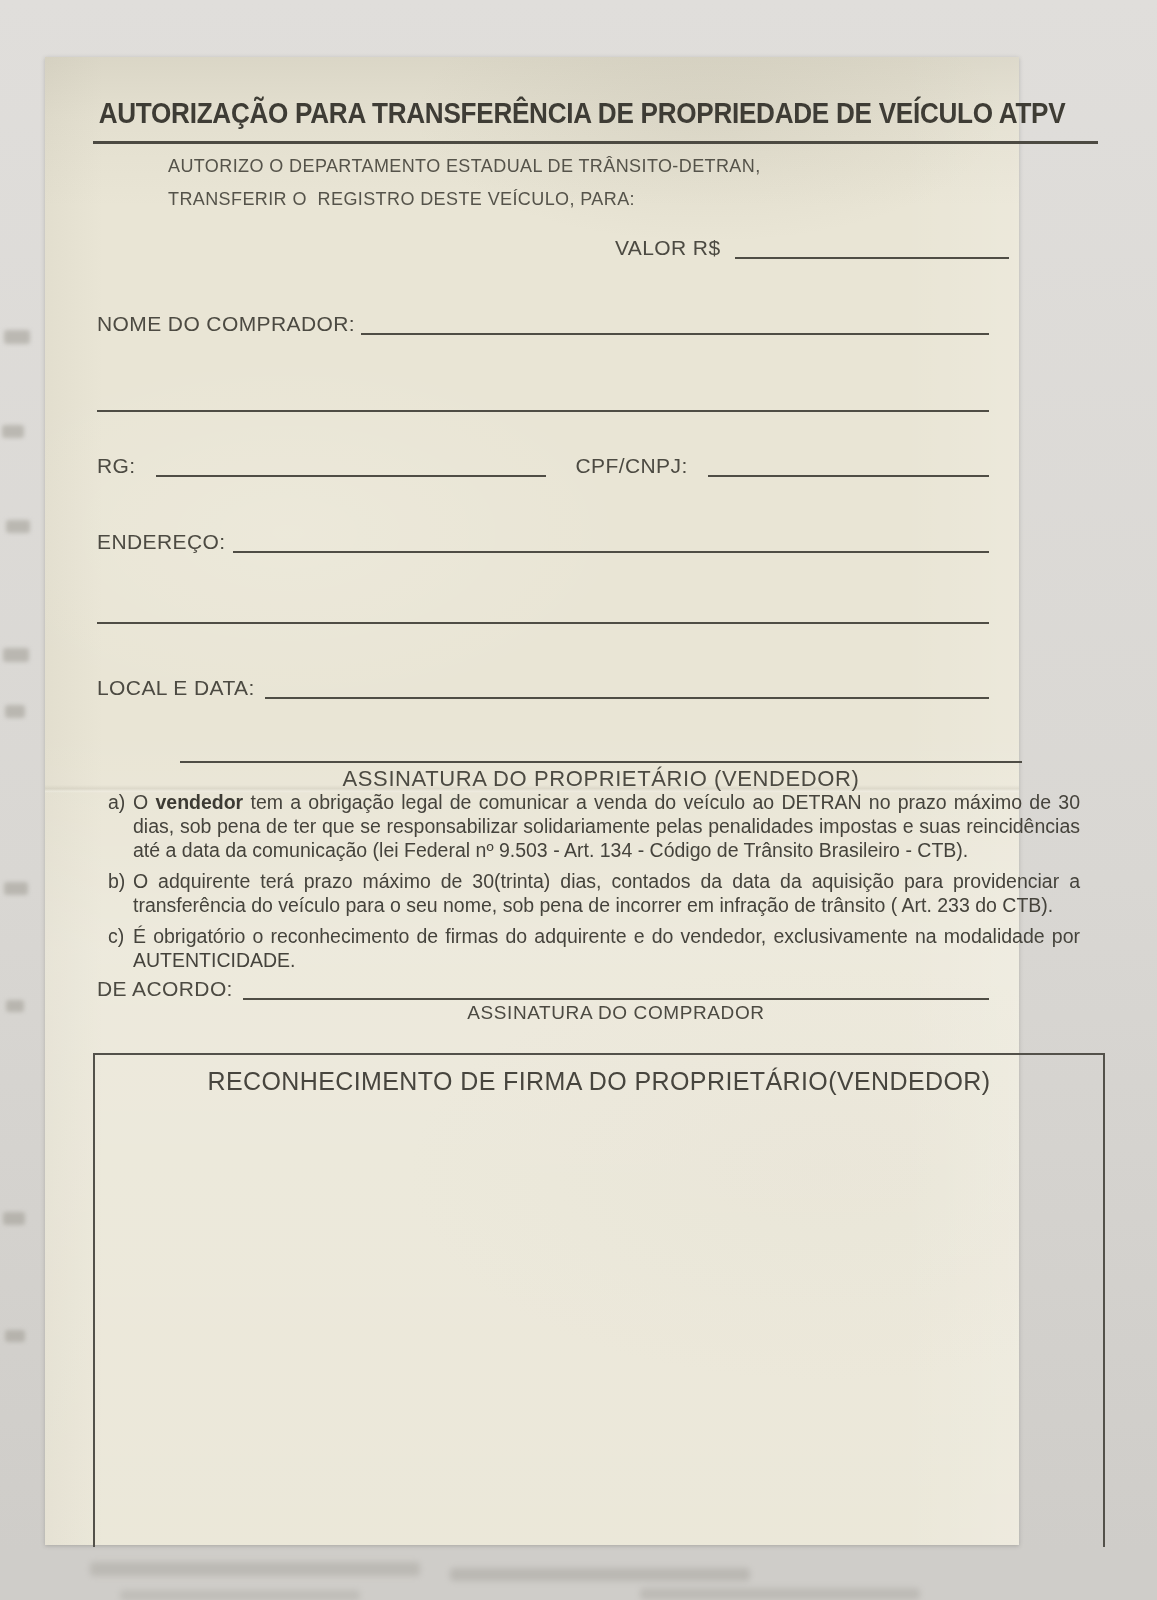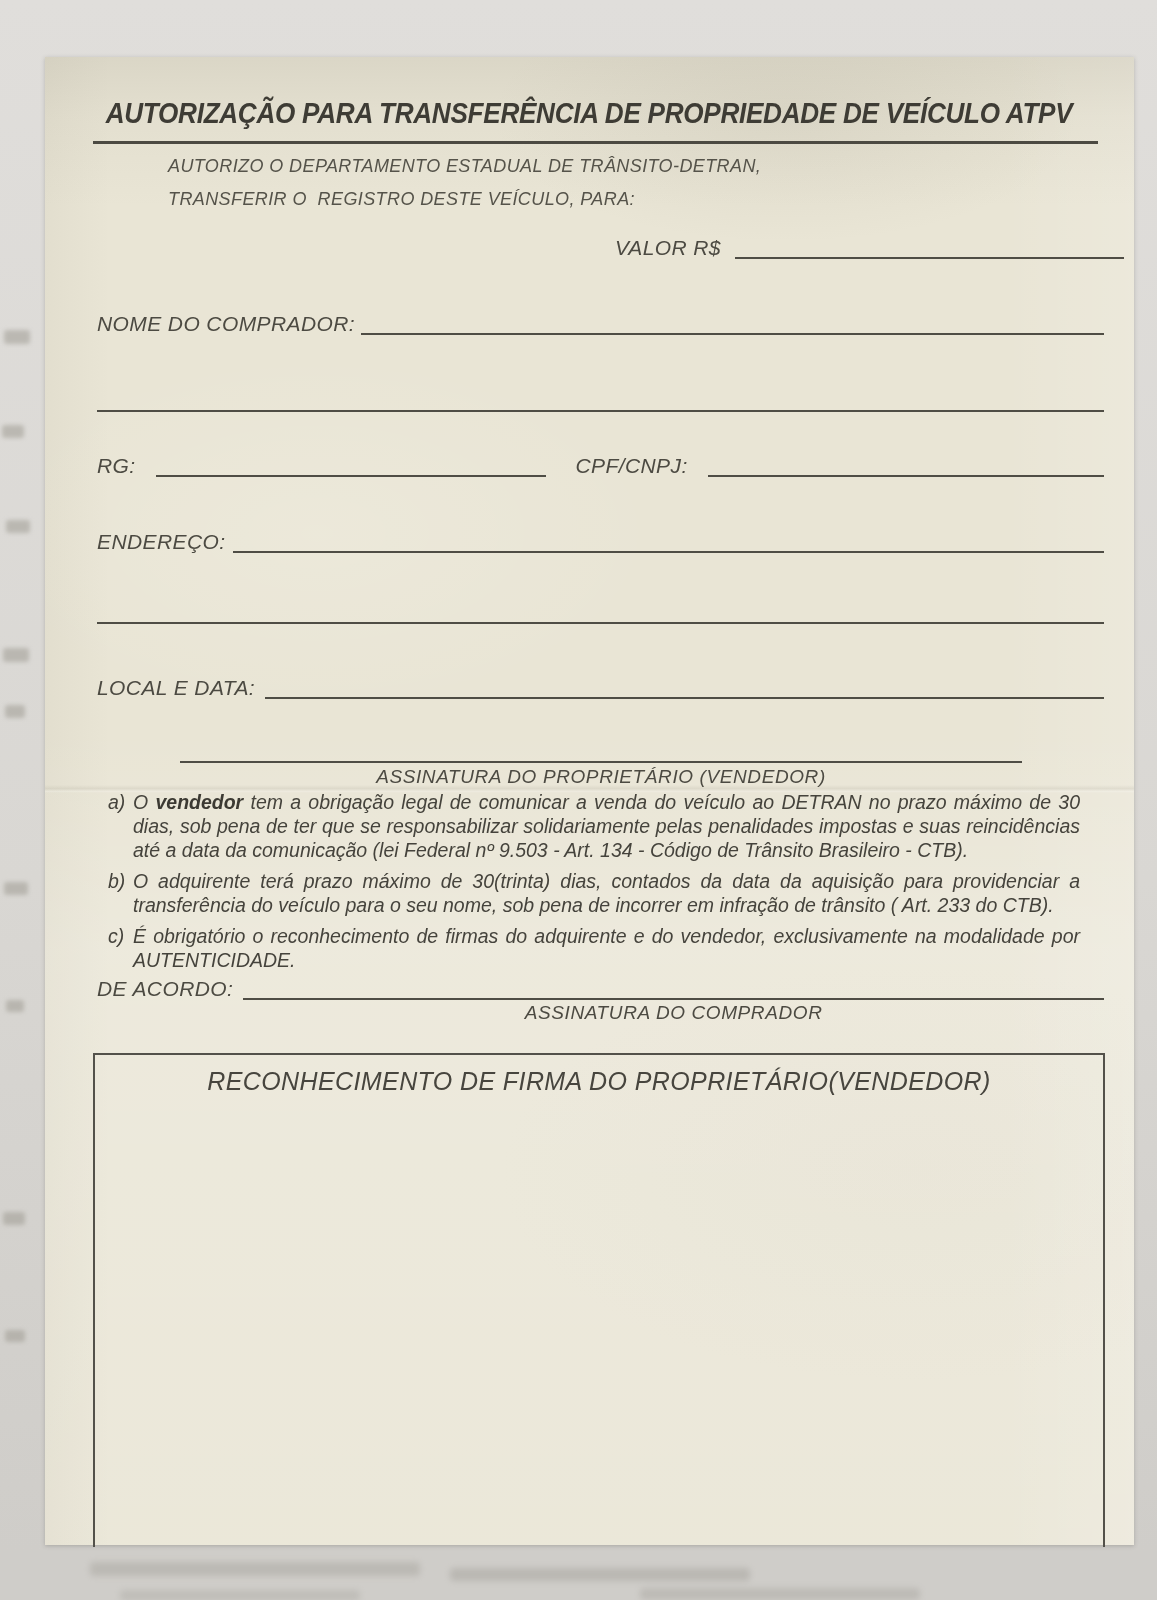--- a/index.html
+++ b/index.html
@@ -3,32 +3,31 @@
 <meta charset="utf-8">
 <style>
   html,body{margin:0;padding:0;}
   body{
     width:1157px;height:1600px;overflow:hidden;position:relative;
     background:linear-gradient(180deg,#e0dedb 0%,#d9d7d3 55%,#cfcdc9 97%);
     font-family:"Liberation Sans","DejaVu Sans",sans-serif;
     -webkit-font-smoothing:antialiased;
   }
   .paper{
-    position:absolute;left:45px;top:57px;width:1089px;height:1488px;
+    position:absolute;left:45px;top:57px;width:974px;height:1488px;
     background-color:#e9e5d5;
     background-image:
       linear-gradient(180deg,rgba(160,155,140,0.20) 0%,rgba(160,155,140,0.08) 4%,rgba(0,0,0,0) 10%),
       linear-gradient(180deg,rgba(0,0,0,0) 45%,rgba(255,255,255,0.18) 60%,rgba(255,255,255,0.10) 100%),
       linear-gradient(90deg,rgba(120,115,100,0.06) 0%,rgba(0,0,0,0) 6%,rgba(0,0,0,0) 88%,rgba(255,255,255,0.14) 100%),
       radial-gradient(ellipse 420px 180px at 68% 4%,rgba(150,145,128,0.13),rgba(0,0,0,0) 70%),
       radial-gradient(ellipse 500px 260px at 25% 32%,rgba(255,255,248,0.14),rgba(0,0,0,0) 70%),
       radial-gradient(ellipse 600px 300px at 80% 75%,rgba(210,205,190,0.12),rgba(0,0,0,0) 70%);
     box-shadow:0 1px 4px rgba(60,58,50,0.25);
     color:#45433b;
-    font-style:italic;
   }
   .crease{
     position:absolute;left:0;top:728px;width:100%;height:8px;
     background:linear-gradient(180deg,rgba(0,0,0,0) 0%,rgba(110,105,90,0.10) 45%,rgba(255,255,255,0.18) 80%,rgba(0,0,0,0) 100%);
   }
   .doc-title{
     position:absolute;top:40px;left:0;width:100%;text-align:center;
     font-size:29px;font-weight:bold;color:#3e3c35;letter-spacing:-0.3px;white-space:nowrap;
   }
   .doc-title .squeeze{display:inline-block;transform:scaleX(0.90);transform-origin:center;}
@@ -39,21 +38,21 @@
     position:absolute;top:93px;left:123px;width:920px;
     font-size:18px;color:#55534a;line-height:33px;letter-spacing:0.4px;white-space:pre-wrap;
   }
   .frow{position:absolute;display:flex;align-items:flex-end;}
   .flabel{font-size:21px;color:#4c4a42;letter-spacing:0.4px;white-space:nowrap;line-height:1.05;}
   .fline{flex:1;border-bottom:2px solid #4f4d45;height:20px;}
   .fline.fixed{flex:none;}
   .bare-line{position:absolute;border-bottom:2px solid #4f4d45;}
   .sig-block{position:absolute;text-align:center;}
   .sig-rule{border-top:2px solid #4f4d45;height:0;}
-  .sig-caption{margin-top:3px;font-size:19px;color:#4c4a42;letter-spacing:0.6px;}
+  .sig-caption{margin-top:3px;font-size:22px;color:#4c4a42;letter-spacing:0.6px;}
   .clauses{position:absolute;top:733px;left:63px;width:972px;}
   .clause{display:flex;margin-bottom:7px;font-size:19.5px;line-height:24px;color:#45433c;}
   .clause .marker{flex:none;width:25px;}
   .clause .ctext{flex:1;text-align:justify;}
   .clause .ctext b{color:#3c3a33;}
   .line-caption{flex:1;display:flex;flex-direction:column;}
   .line-caption .fline{width:100%;}
   .line-caption .cap{align-self:center;margin-top:2px;font-size:19px;color:#4c4a42;letter-spacing:0.6px;}
   .notary-box{
     position:absolute;top:996px;left:48px;width:1008px;height:492px;

